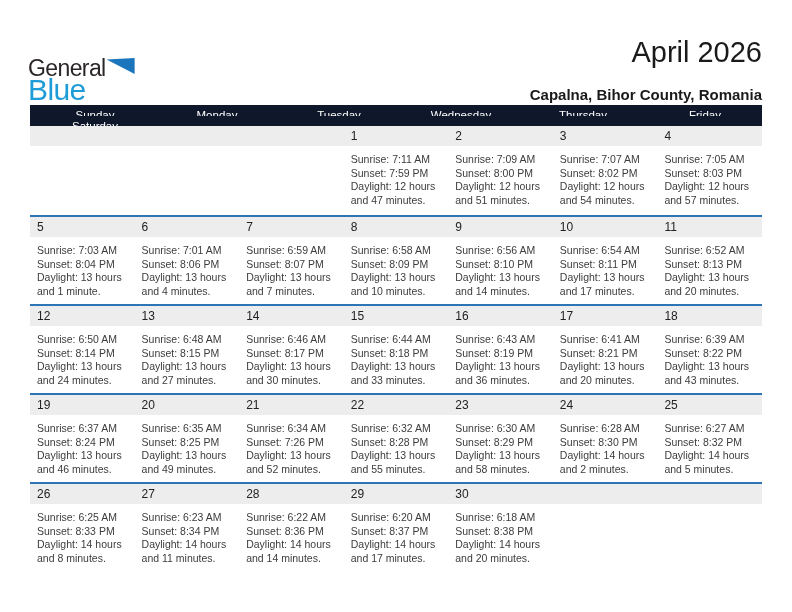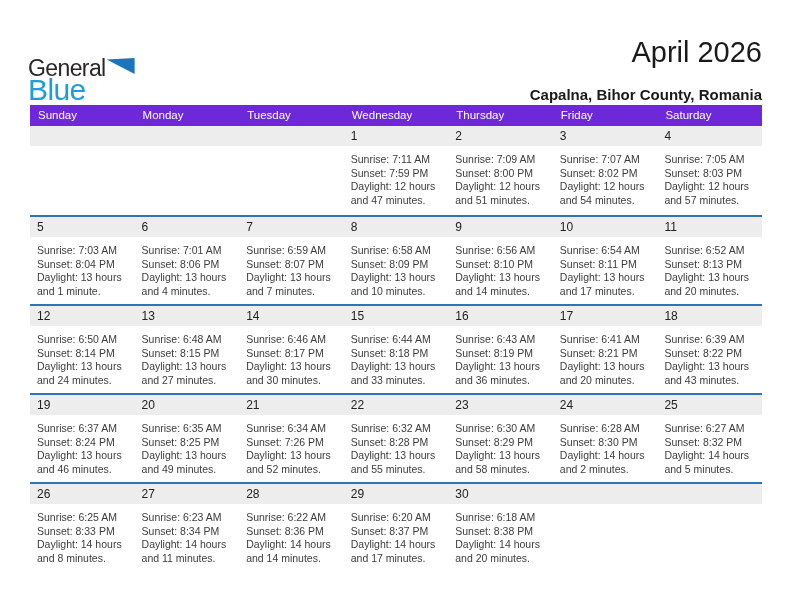--- a/index.html
+++ b/index.html
@@ -18,21 +18,21 @@
   .logo-blue{font-size:30px;color:#1E9CD7;letter-spacing:-0.6px;
     margin-top:-5px;line-height:1;}
 
   
   .titles{position:absolute;right:30px;top:36px;text-align:right;}
   .cal-title{font-size:29px;color:#1A1A1A;line-height:1.15;}
   .cal-subtitle{font-size:15px;font-weight:700;color:#1A1A1A;margin-top:17px;}
 
   
   .cal{position:absolute;left:30px;top:105px;width:732px;}
-  .cal-head{display:grid;grid-template-columns:repeat(7,1fr);background:#6d28d9;height:21px;}
+  .cal-head{display:grid;grid-template-columns:repeat(6,1fr);background:#0f172a;height:21px;text-align:center;}
   .hcell{color:#ffffff;font-size:11.5px;line-height:21px;padding-left:8px;
     white-space:nowrap;overflow:hidden;}
   .week{display:grid;grid-template-columns:repeat(7,1fr);height:89px;box-sizing:border-box;}
   .week.bordered{border-top:2px solid #2E75B6;}
   .cell{overflow:hidden;}
   .date-band{height:20px;background:#EDEDED;font-size:12px;line-height:21px;
     color:#222222;padding-left:7px;}
   .day-info{padding:7px 2px 0 7px;font-size:10.5px;line-height:13.6px;color:#3C3C3C;}
   .day-info div{white-space:nowrap;}
 </style>

